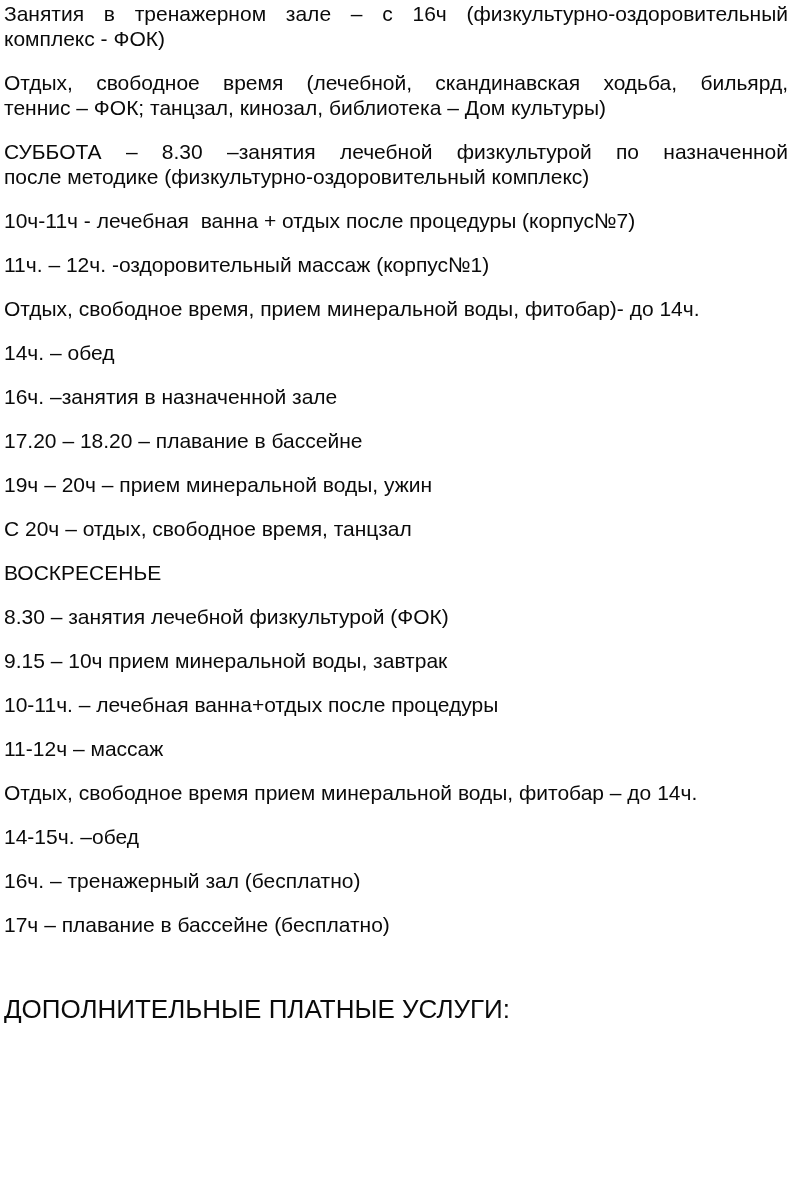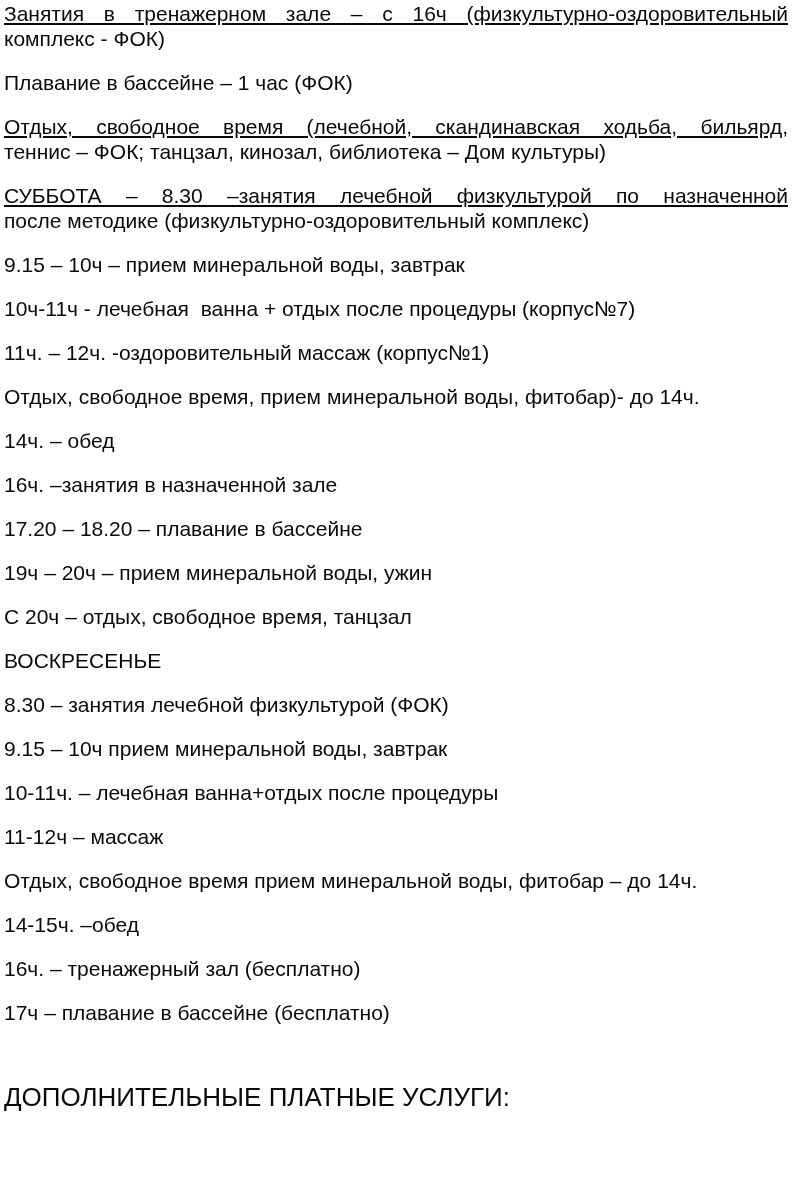--- a/index.html
+++ b/index.html
@@ -23,49 +23,42 @@
   .para {
     margin: 0 0 19px 0;
   }
   .line {
     white-space: pre-wrap; 
   }
   .line.justified {
     white-space: normal;
     text-align: justify;
     text-align-last: justify;
-    text-decoration: underline;
   }
   .heading {
     padding-top: 38px;
     font-size: 26px;
     line-height: 31px;
   }
 </style>
 </head>
 <body>
 
 <div class="page">
     <div class="para">
       <div class="line justified">Занятия в тренажерном зале – с 16ч (физкультурно-оздоровительный</div>
       <div class="line">комплекс - ФОК)</div>
     </div>
     <div class="para">
-      <div class="line">Плавание в бассейне – 1 час (ФОК)</div>
-    </div>
-    <div class="para">
       <div class="line justified">Отдых, свободное время (лечебной, скандинавская ходьба, бильярд,</div>
       <div class="line">теннис – ФОК; танцзал, кинозал, библиотека – Дом культуры)</div>
     </div>
     <div class="para">
       <div class="line justified">СУББОТА – 8.30 –занятия лечебной физкультурой по назначенной</div>
       <div class="line">после методике (физкультурно-оздоровительный комплекс)</div>
-    </div>
-    <div class="para">
-      <div class="line">9.15 – 10ч – прием минеральной воды, завтрак</div>
     </div>
     <div class="para">
       <div class="line">10ч-11ч - лечебная  ванна + отдых после процедуры (корпус№7)</div>
     </div>
     <div class="para">
       <div class="line">11ч. – 12ч. -оздоровительный массаж (корпус№1)</div>
     </div>
     <div class="para">
       <div class="line">Отдых, свободное время, прием минеральной воды, фитобар)- до 14ч.</div>
     </div>

